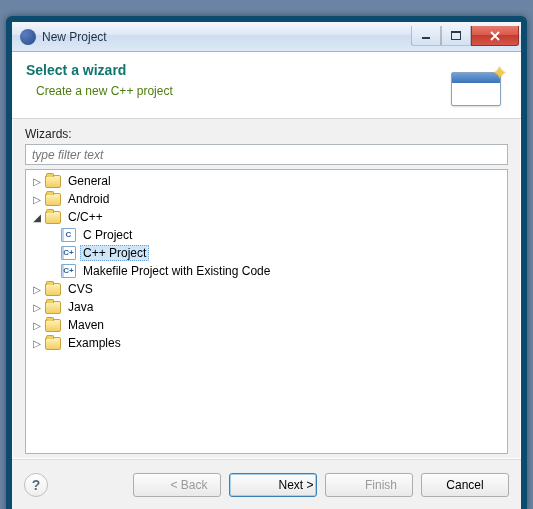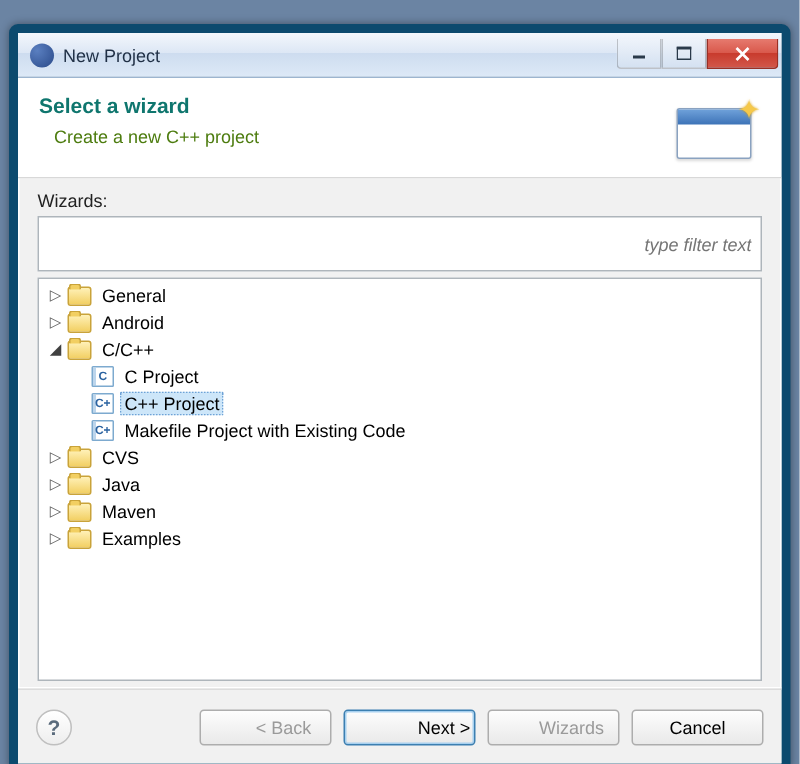--- a/index.html
+++ b/index.html
@@ -86,24 +86,24 @@
 
   .content {
     flex: 1; background: #f1f1f1;
     border: 1px solid #fff; border-top:none;
     padding: 8px 12px 4px 12px;
     display: flex; flex-direction: column;
     overflow: hidden;
   }
   .wiz-label { color:#222; margin-bottom: 3px; }
   .filter-input {
-    width: 100%; height: 37px;
+    width: 100%; height: 21px;
     border: 1px solid #aeb5bb; background:#fff;
     padding: 2px 6px; color:#888; font-size:12px;
-    font-family: inherit; font-style: italic; text-align: right;
+    font-family: inherit; font-style: italic;
   }
   .tree-box {
     flex:1; margin-top:4px;
     background:#fff; border:1px solid #aeb5bb;
     overflow:auto; padding: 2px 0;
   }
   .tree ul { list-style:none; margin:0; padding:0; }
   .tree li { white-space:nowrap; }
   .row {
     display:flex; align-items:center; height:18px;
@@ -299,17 +299,17 @@
     </div>
   </div>
 
   <div class="button-bar">
     <div class="help-btn">
       <span>?</span>
     </div>
     <div class="spacer"></div>
     <div class="btn disabled">&lt; Back</div>
     <div class="btn default">Next &gt;</div>
-    <div class="btn disabled">Wizards</div>
+    <div class="btn disabled">Finish</div>
     <div class="btn">Cancel</div>
   </div>
 
 </div>
 
 </body></html>

